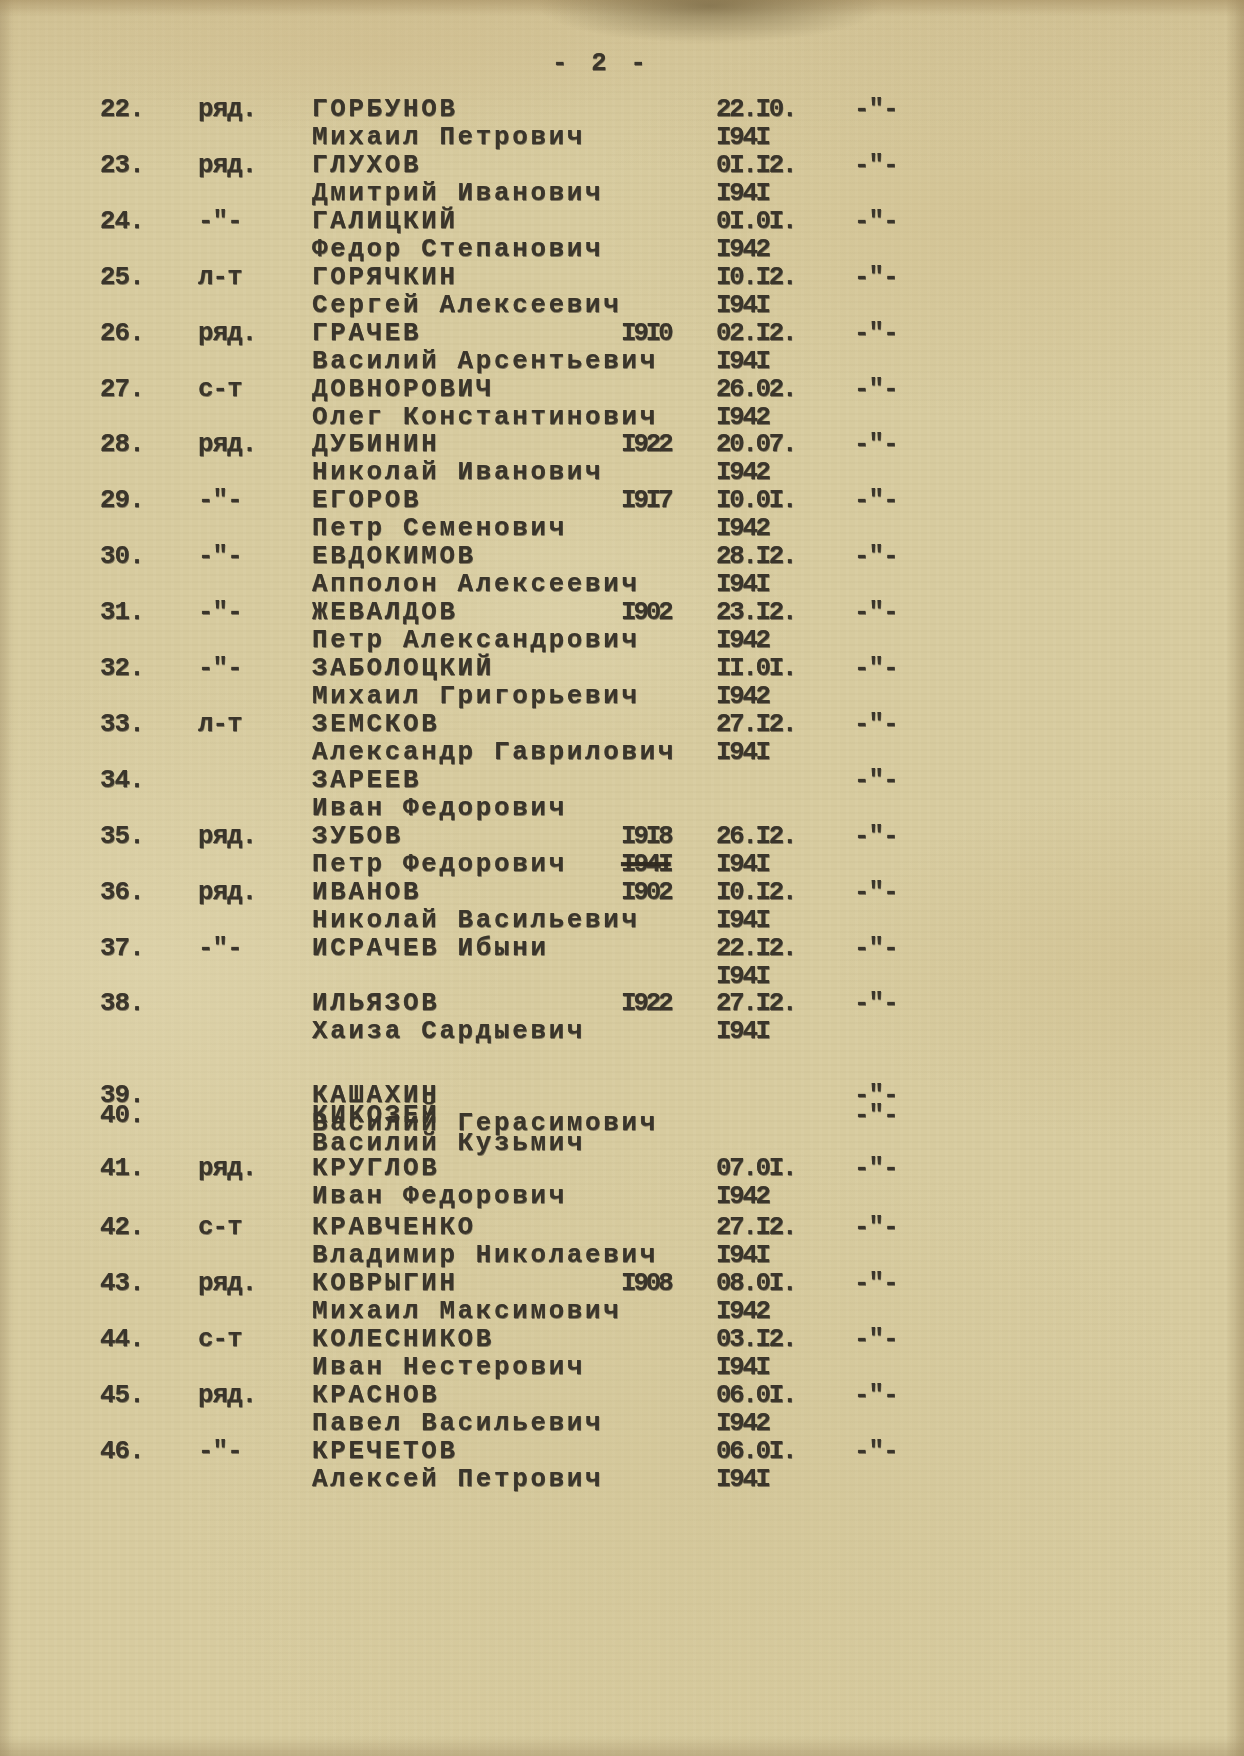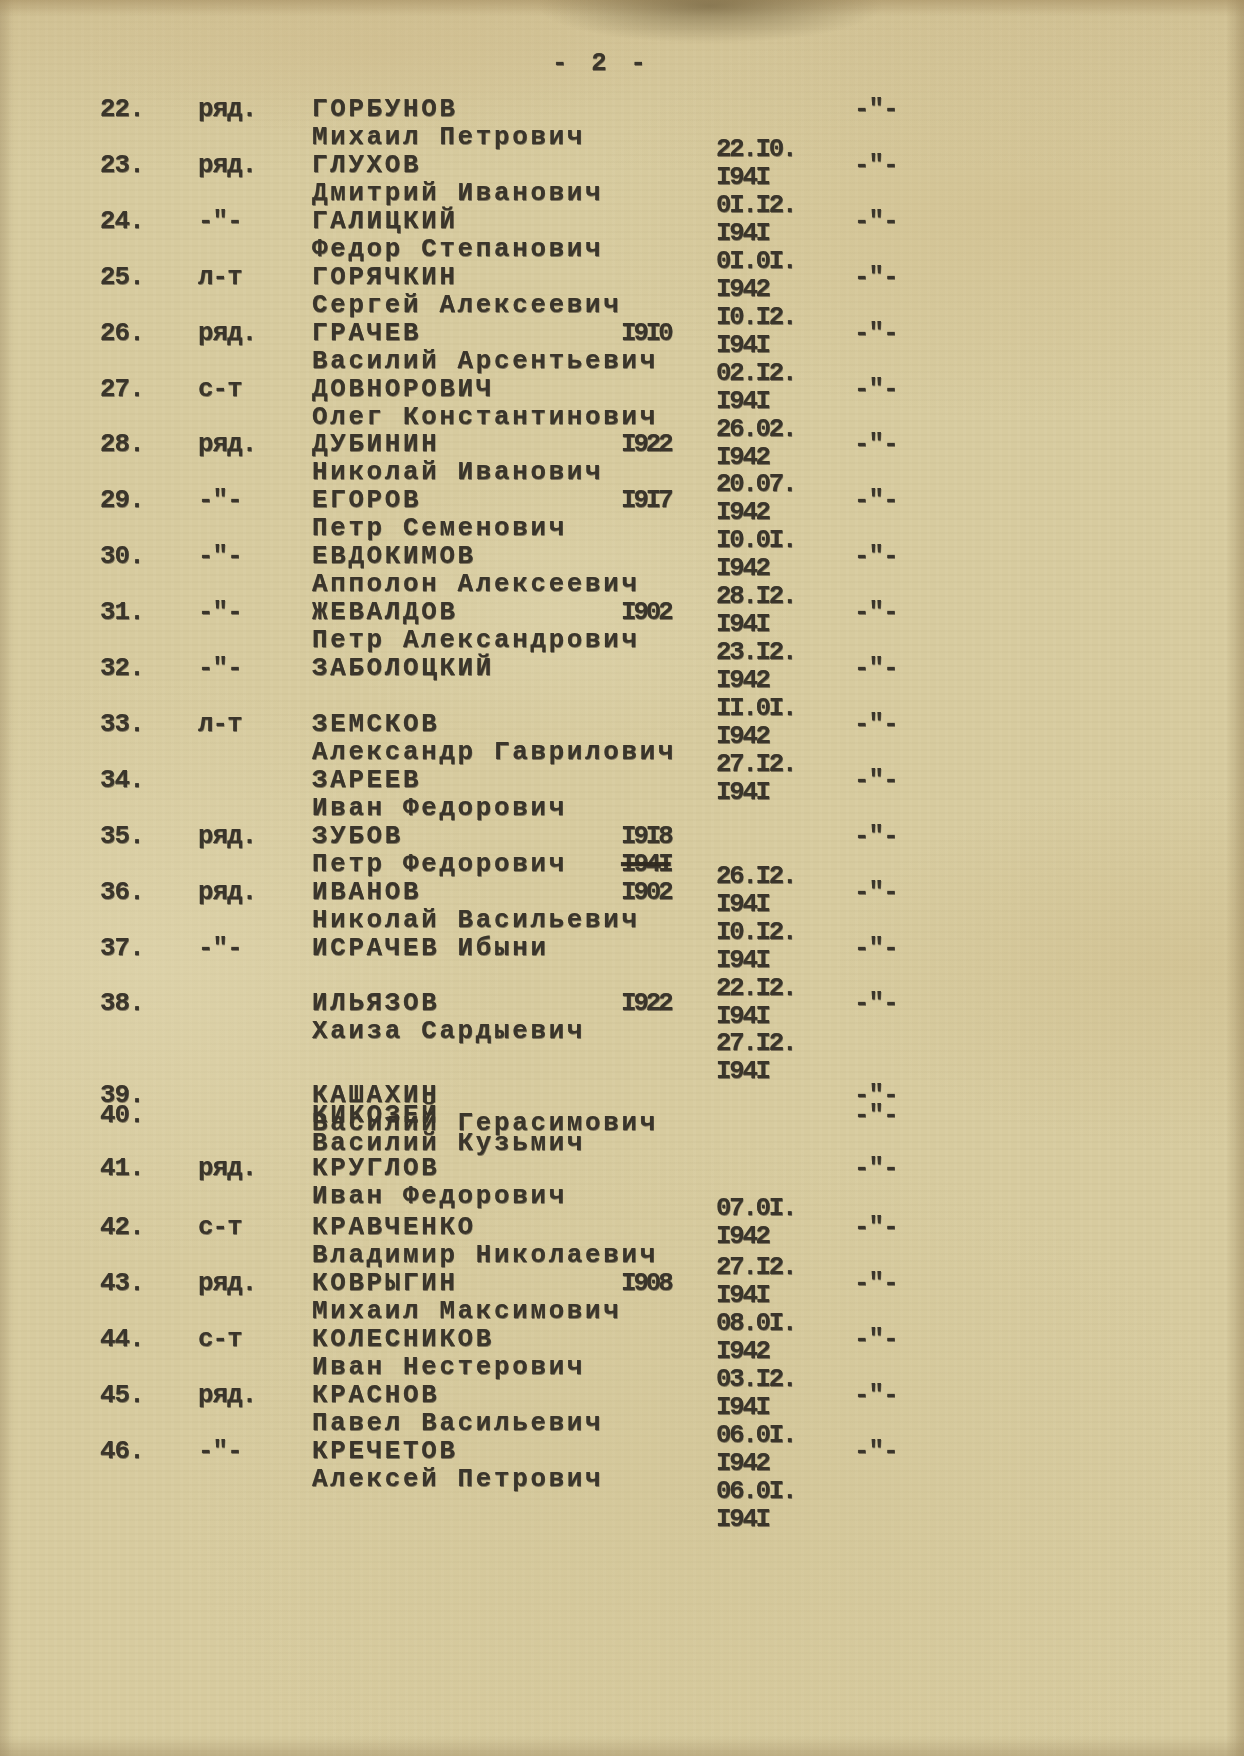--- a/index.html
+++ b/index.html
@@ -39,21 +39,21 @@
   .page-number{
     position:absolute;left:552px;top:48px;
     font-size:26px;letter-spacing:4px;
   }
   .row{position:absolute;left:0;width:100%;height:58px;}
   .cell{position:absolute;top:0;font-size:26px;line-height:28px;white-space:pre;}
   .c-num  {left:100px;letter-spacing:-1px;}
   .c-rank {left:198px;letter-spacing:-1px;}
   .c-name {left:312px;letter-spacing:2.6px;}
   .c-birth{left:621px;letter-spacing:-3.2px;}
-  .c-date {left:716px;letter-spacing:-2.4px;margin-top:40px;}
+  .c-date {left:716px;letter-spacing:-2.4px;}
   .c-ditto{left:854px;letter-spacing:-1px;}
   .line{display:block;height:28px;}
   .struck{
     text-decoration:line-through;
     text-decoration-thickness:4px;
     text-decoration-color:rgba(48,42,32,0.9);
   }
 </style>
 </head>
 <body>
@@ -131,21 +131,21 @@
         <span class="cell ink c-num">31.</span>
         <span class="cell ink c-rank">-"-</span>
         <span class="cell ink c-name"><span class="line">ЖЕВАЛДОВ</span><span class="line">Петр Александрович</span></span>
         <span class="cell ink c-birth"><span class="line">I902</span></span>
         <span class="cell ink c-date"><span class="line">23.I2.</span><span class="line">I942</span></span>
         <span class="cell ink c-ditto">-"-</span>
       </div>
       <div class="row" style="top: 654px;">
         <span class="cell ink c-num">32.</span>
         <span class="cell ink c-rank">-"-</span>
-        <span class="cell ink c-name"><span class="line">ЗАБОЛОЦКИЙ</span></span>
+        <span class="cell ink c-name"><span class="line">ЗАБОЛОЦКИЙ</span><span class="line">Михаил Григорьевич</span></span>
         <span class="cell ink c-date"><span class="line">II.0I.</span><span class="line">I942</span></span>
         <span class="cell ink c-ditto">-"-</span>
       </div>
       <div class="row" style="top: 710px;">
         <span class="cell ink c-num">33.</span>
         <span class="cell ink c-rank">л-т</span>
         <span class="cell ink c-name"><span class="line">ЗЕМСКОВ</span><span class="line">Александр Гаврилович</span></span>
         <span class="cell ink c-date"><span class="line">27.I2.</span><span class="line">I94I</span></span>
         <span class="cell ink c-ditto">-"-</span>
       </div>

